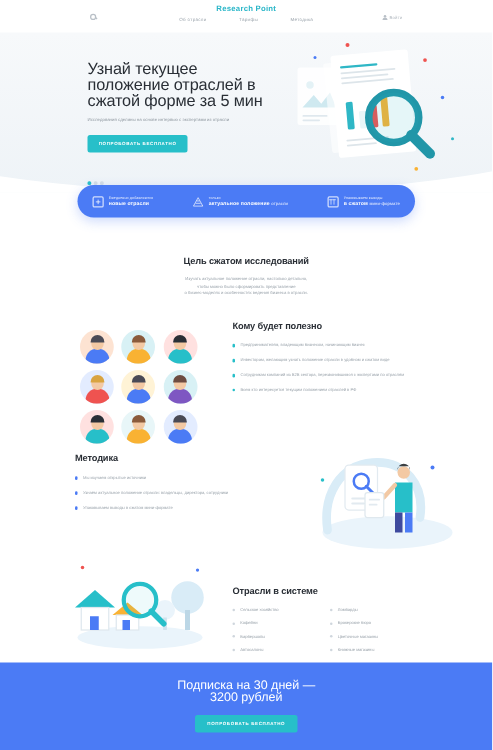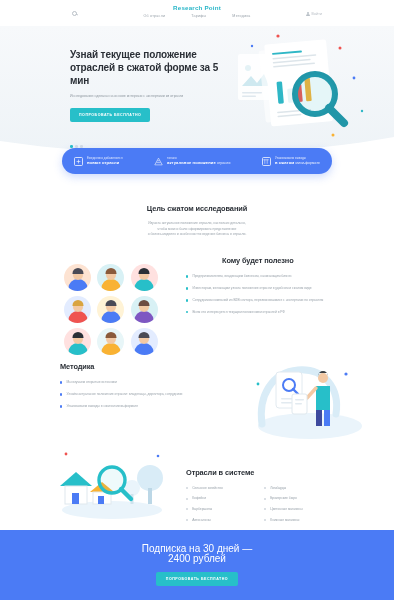--- a/index.html
+++ b/index.html
@@ -39,21 +39,21 @@
 
   
   .hero {
     position:relative; height:128px;
     background:linear-gradient(180deg,#f7f9fb 0%,#eef3f7 100%);
     overflow:hidden;
   }
   .hero-inner { position:relative; width:394px; height:100%; }
   .hero-copy { position:absolute; left:70px; top:22px; width:150px; }
   .hero-title {
-    font-size:10px; font-weight:bold; color:#2a2f36; line-height:13px; letter-spacing:-0.1px;
+    font-size:13px; font-weight:normal; color:#2a2f36; line-height:13px; letter-spacing:-0.1px;
   }
   .hero-sub { margin-top:7px; font-size:3.5px; color:#8e979f; line-height:5.2px; width:120px;}
   .btn-primary {
     margin-top:9px; display:inline-block; background:#27bfc9; color:#fff;
     font-size:3.6px; font-weight:bold; letter-spacing:.5px;
     padding:5px 9px; border-radius:2px; border:0; cursor:pointer; white-space:nowrap;
   }
   
   .illu { position:absolute; right:18px; top:6px; width:140px; height:115px;}
   .carousel-dots{position:absolute;left:70px;bottom:6px;display:flex;gap:2.5px;align-items:center;}
@@ -86,21 +86,21 @@
   .goal p{font-size:3.4px;color:#9aa3ab;line-height:5.6px;}
 
   
   .useful{position:relative;height:110px;margin-top:14px;}
   .avatars{position:absolute;left:64px;top:12px;width:96px;display:grid;grid-template-columns:repeat(3,1fr);gap:5px 4px;}
   .av{width:27px;height:27px;border-radius:50%;position:relative;overflow:hidden;}
   .av .head{position:absolute;left:50%;transform:translateX(-50%);top:6px;width:10px;height:10px;border-radius:50%;background:#f3c9a4;}
   .av .body{position:absolute;left:50%;transform:translateX(-50%);bottom:0;width:19px;height:12px;border-radius:9px 9px 0 0;}
   .av .hair{position:absolute;left:50%;transform:translateX(-50%);top:4px;width:11px;height:6px;border-radius:6px 6px 0 0;background:#4a4a55;}
   .useful-copy{position:absolute;left:186px;top:4px;width:150px;}
-  .useful-copy .sec-title{margin-bottom:9px;margin-left:36px;}
+  .useful-copy .sec-title{margin-bottom:9px;}
   .u-item{display:flex;gap:4px;margin-bottom:7px;}
   .u-bullet{width:2.4px;height:2.4px;border-radius:50%;background:#27bfc9;margin-top:1.6px;flex:none;}
   .u-text{font-size:3.3px;color:#9aa3ab;line-height:4.9px;}
 
   
   .method{position:relative;height:80px;}
   .method-copy{position:absolute;left:60px;top:0;width:135px;}
   .method-copy .sec-title{margin-bottom:9px;}
   .m-item{display:flex;gap:4px;margin-bottom:7px;}
   .m-bullet{width:2.4px;height:2.4px;border-radius:50%;background:#4b7bf5;margin-top:1.6px;flex:none;}
@@ -436,18 +436,18 @@
               <span class="i-text">Книжные магазины</span>
             </div>
         </div>
       </div>
     </div>
   </div>
 
   <div class="cta">
     <div class="cta-title">
       <span>Подписка на 30 дней —</span><br>
-      <span>2400 рублей</span>
+      <span>3200 рублей</span>
     </div>
     <button class="btn-cta">ПОПРОБОВАТЬ БЕСПЛАТНО</button>
   </div>
 
 </div>
 
 </body></html>

